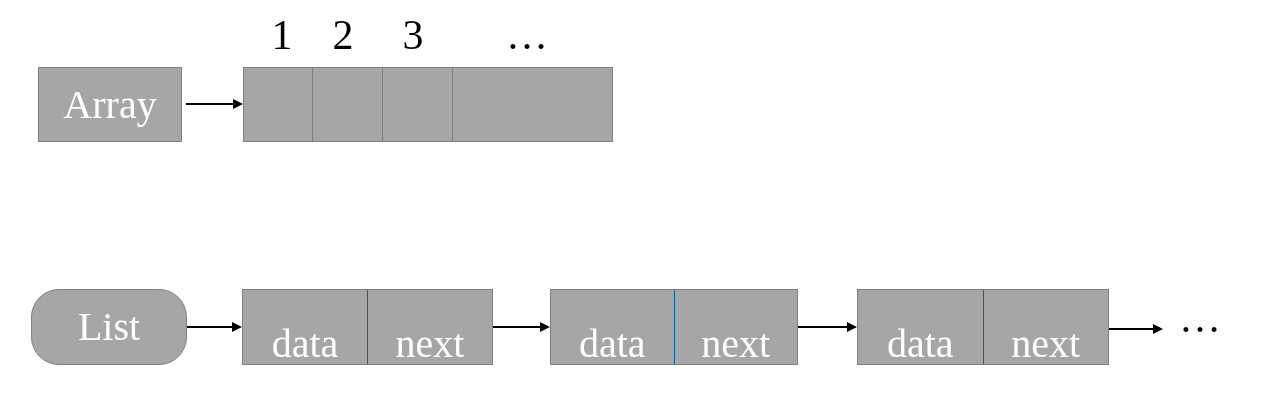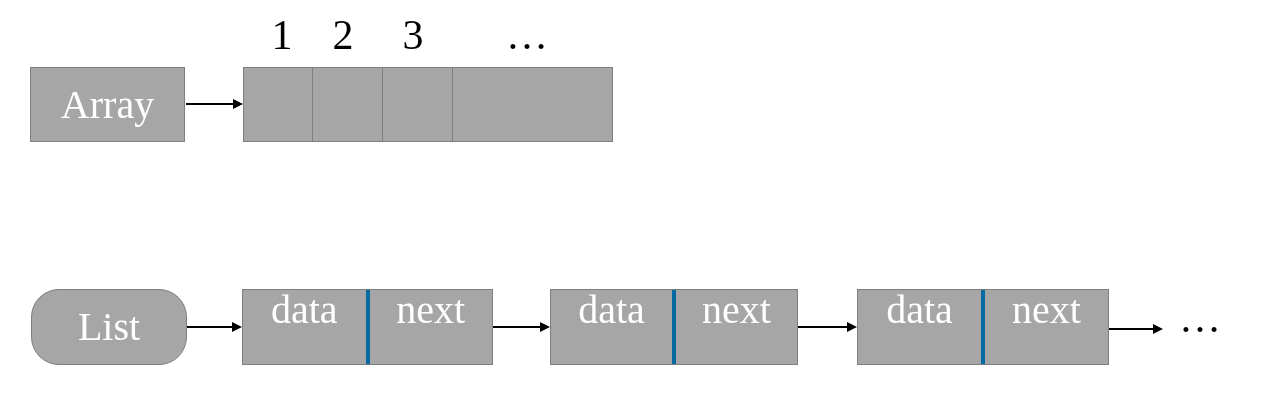--- a/index.html
+++ b/index.html
@@ -37,25 +37,25 @@
   }
   .array-bar .acell + .acell {
     border-left: 1px solid #7f7f7f;
   }
   .array-bar .acell.fill {
     flex: 1;
   }
   .node .ncell {
     flex: 1;
     display: flex;
-    align-items: flex-start;
+    align-items: flex-end;
     justify-content: center;
   }
   .node .ncell + .ncell {
-    border-left: 4px solid #0369a1;
+    border-left: 1px solid #0369a1;
   }
   .index-label {
     position: absolute;
     top: 14px;
     transform: translateX(-50%);
     font-size: 42px;
     line-height: 1;
     color: #000000;
     white-space: nowrap;
   }
@@ -75,21 +75,21 @@
 </head>
 <body>
 
 <div class="canvas">
 
   <div class="index-label" style="left:282px;">1</div>
   <div class="index-label" style="left:343px;">2</div>
   <div class="index-label" style="left:413px;">3</div>
   <div class="index-label" style="left:527px;">…</div>
 
-  <div class="gbox label-box" style="left:30px;top:67px;width:155px;height:75px;">
+  <div class="gbox label-box" style="left:38px;top:67px;width:144px;height:75px;">
     <span class="wlabel">Array</span>
   </div>
 
   <svg class="arrow" style="left:186px;top:96px;" width="57" height="16" viewBox="0 0 57 16">
     <line x1="0" y1="8" x2="48" y2="8" stroke="#000000" stroke-width="2"></line>
     <polygon points="47,3 57,8 47,13" fill="#000000"></polygon>
   </svg>
 
   <div class="gbox array-bar" style="left:243px;top:67px;width:370px;height:75px;">
     <div class="acell" style="width:68px;"></div>

